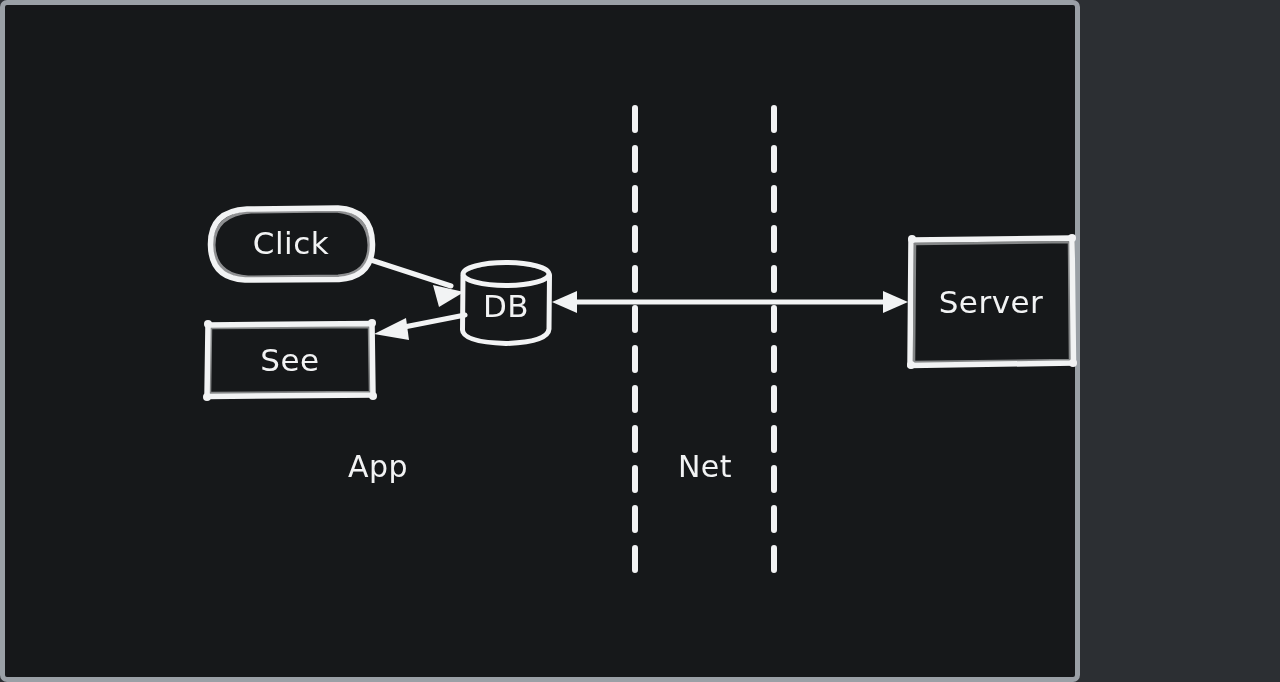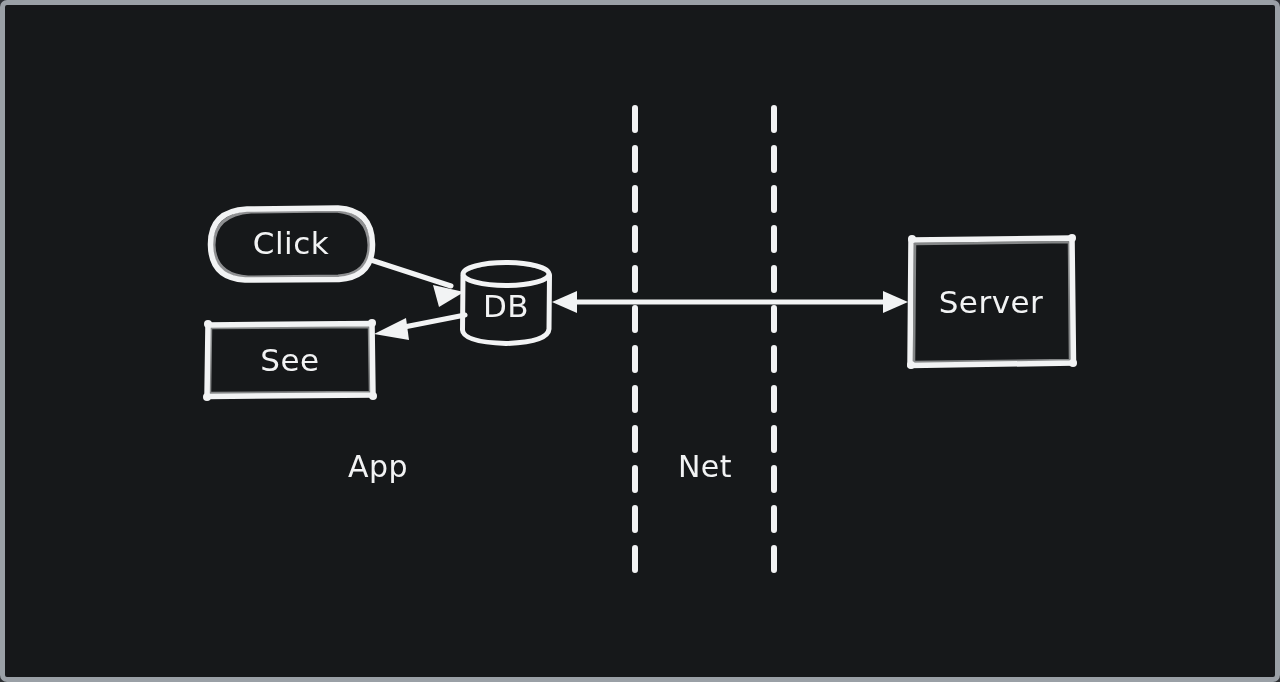--- a/index.html
+++ b/index.html
@@ -9,21 +9,21 @@
     background: #2c2f33;
   }
   body {
     width: 1280px;
     height: 682px;
     overflow: hidden;
     font-family: "DejaVu Sans", sans-serif;
   }
   #canvas-frame {
     position: relative;
-    width: 1280px;
+    width: 1080px;
     height: 682px;
     box-sizing: border-box;
     background: #16181a;
     border: 5px solid #9aa0a6;
     border-radius: 7px;
   }
   #diagram-svg {
     position: absolute;
     left: 0;
     top: 0;

